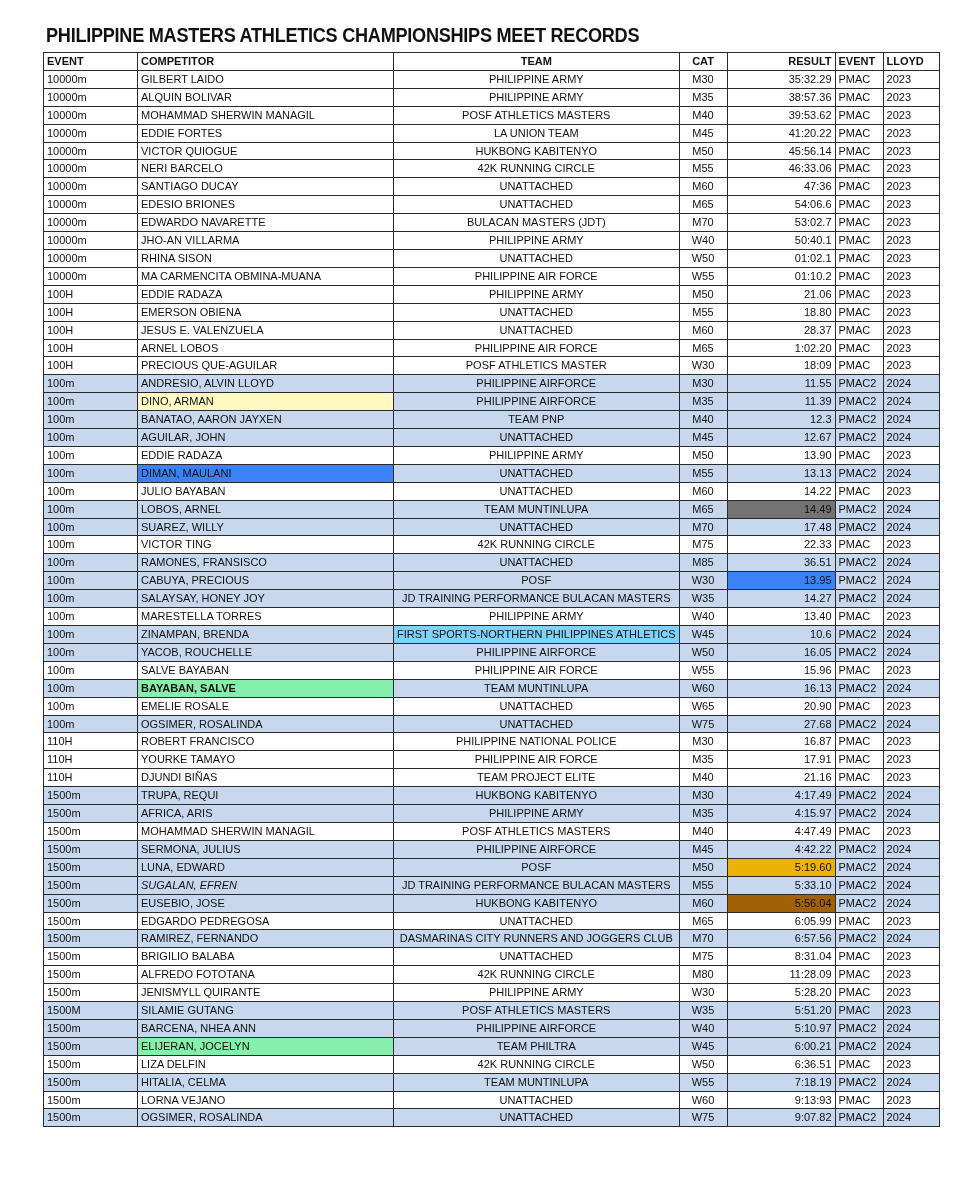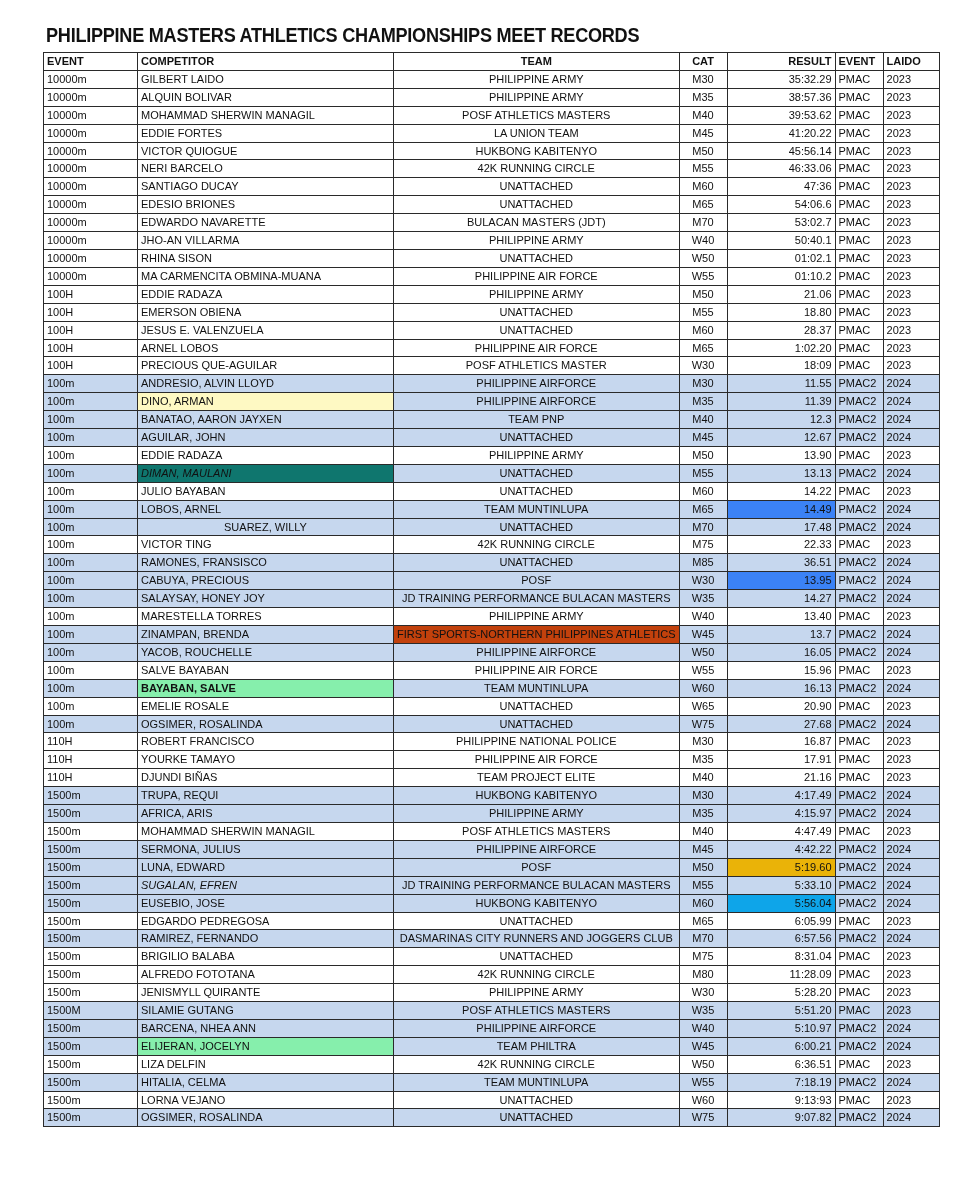--- a/index.html
+++ b/index.html
@@ -34,21 +34,21 @@
       <col class="c-year">
   </colgroup>
   <thead>
     <tr>
       <th class="left">EVENT</th>
       <th class="left">COMPETITOR</th>
       <th class="center">TEAM</th>
       <th class="center">CAT</th>
       <th class="right">RESULT</th>
       <th class="left">EVENT</th>
-      <th class="left">LAIDO</th>
+      <th class="left">LLOYD</th>
     </tr>
   </thead>
   <tbody id="rows">
       <tr>
         <td class="left">10000m</td>
         <td class="left">GILBERT  LAIDO</td>
         <td class="center">PHILIPPINE ARMY</td>
         <td class="center">M30</td>
         <td class="right">35:32.29</td>
         <td class="left">PMAC</td>
@@ -238,48 +238,48 @@
         <td class="left">100m</td>
         <td class="left">EDDIE RADAZA</td>
         <td class="center">PHILIPPINE ARMY</td>
         <td class="center">M50</td>
         <td class="right">13.90</td>
         <td class="left">PMAC</td>
         <td class="left">2023</td>
       </tr>
       <tr class="hl">
         <td class="left" style="background: rgb(198, 215, 238);">100m</td>
-        <td class="left" style="background: #0f766e; font-style: italic;">DIMAN, MAULANI</td>
+        <td class="left" style="background: #3b82f6;">DIMAN, MAULANI</td>
         <td class="center" style="background: rgb(198, 215, 238);">UNATTACHED</td>
         <td class="center" style="background: rgb(198, 215, 238);">M55</td>
         <td class="right" style="background: rgb(198, 215, 238);">13.13</td>
         <td class="left" style="background: rgb(198, 215, 238);">PMAC2</td>
         <td class="left" style="background: rgb(198, 215, 238);">2024</td>
       </tr>
       <tr>
         <td class="left">100m</td>
         <td class="left">JULIO BAYABAN</td>
         <td class="center">UNATTACHED</td>
         <td class="center">M60</td>
         <td class="right">14.22</td>
         <td class="left">PMAC</td>
         <td class="left">2023</td>
       </tr>
       <tr class="hl">
         <td class="left" style="background: rgb(198, 215, 238);">100m</td>
         <td class="left" style="background: rgb(198, 215, 238);">LOBOS, ARNEL</td>
         <td class="center" style="background: rgb(198, 215, 238);">TEAM MUNTINLUPA</td>
         <td class="center" style="background: rgb(198, 215, 238);">M65</td>
-        <td class="right" style="background: #3b82f6;">14.49</td>
-        <td class="left" style="background: rgb(198, 215, 238);">PMAC2</td>
-        <td class="left" style="background: rgb(198, 215, 238);">2024</td>
-      </tr>
-      <tr class="hl">
-        <td class="left" style="background: rgb(198, 215, 238);">100m</td>
-        <td class="left" style="background: rgb(198, 215, 238); text-align: center;">SUAREZ, WILLY</td>
+        <td class="right" style="background: #737373;">14.49</td>
+        <td class="left" style="background: rgb(198, 215, 238);">PMAC2</td>
+        <td class="left" style="background: rgb(198, 215, 238);">2024</td>
+      </tr>
+      <tr class="hl">
+        <td class="left" style="background: rgb(198, 215, 238);">100m</td>
+        <td class="left" style="background: rgb(198, 215, 238);">SUAREZ, WILLY</td>
         <td class="center" style="background: rgb(198, 215, 238);">UNATTACHED</td>
         <td class="center" style="background: rgb(198, 215, 238);">M70</td>
         <td class="right" style="background: rgb(198, 215, 238);">17.48</td>
         <td class="left" style="background: rgb(198, 215, 238);">PMAC2</td>
         <td class="left" style="background: rgb(198, 215, 238);">2024</td>
       </tr>
       <tr>
         <td class="left">100m</td>
         <td class="left">VICTOR TING</td>
         <td class="center">42K RUNNING CIRCLE</td>
@@ -320,23 +320,23 @@
         <td class="left">MARESTELLA TORRES</td>
         <td class="center">PHILIPPINE ARMY</td>
         <td class="center">W40</td>
         <td class="right">13.40</td>
         <td class="left">PMAC</td>
         <td class="left">2023</td>
       </tr>
       <tr class="hl">
         <td class="left" style="background: rgb(198, 215, 238);">100m</td>
         <td class="left" style="background: rgb(198, 215, 238);">ZINAMPAN, BRENDA</td>
-        <td class="center" style="background: #c2410c;">FIRST SPORTS-NORTHERN PHILIPPINES ATHLETICS</td>
+        <td class="center" style="background: #7dd3fc;">FIRST SPORTS-NORTHERN PHILIPPINES ATHLETICS</td>
         <td class="center" style="background: rgb(198, 215, 238);">W45</td>
-        <td class="right" style="background: rgb(198, 215, 238);">13.7</td>
+        <td class="right" style="background: rgb(198, 215, 238);">10.6</td>
         <td class="left" style="background: rgb(198, 215, 238);">PMAC2</td>
         <td class="left" style="background: rgb(198, 215, 238);">2024</td>
       </tr>
       <tr class="hl">
         <td class="left" style="background: rgb(198, 215, 238);">100m</td>
         <td class="left" style="background: rgb(198, 215, 238);">YACOB, ROUCHELLE</td>
         <td class="center" style="background: rgb(198, 215, 238);">PHILIPPINE AIRFORCE</td>
         <td class="center" style="background: rgb(198, 215, 238);">W50</td>
         <td class="right" style="background: rgb(198, 215, 238);">16.05</td>
         <td class="left" style="background: rgb(198, 215, 238);">PMAC2</td>
@@ -457,21 +457,21 @@
         <td class="center" style="background: rgb(198, 215, 238);">M55</td>
         <td class="right" style="background: rgb(198, 215, 238);">5:33.10</td>
         <td class="left" style="background: rgb(198, 215, 238);">PMAC2</td>
         <td class="left" style="background: rgb(198, 215, 238);">2024</td>
       </tr>
       <tr class="hl">
         <td class="left" style="background: rgb(198, 215, 238);">1500m</td>
         <td class="left" style="background: rgb(198, 215, 238);">EUSEBIO, JOSE</td>
         <td class="center" style="background: rgb(198, 215, 238);">HUKBONG KABITENYO</td>
         <td class="center" style="background: rgb(198, 215, 238);">M60</td>
-        <td class="right" style="background: #0ea5e9;">5:56.04</td>
+        <td class="right" style="background: #a16207;">5:56.04</td>
         <td class="left" style="background: rgb(198, 215, 238);">PMAC2</td>
         <td class="left" style="background: rgb(198, 215, 238);">2024</td>
       </tr>
       <tr>
         <td class="left">1500m</td>
         <td class="left">EDGARDO PEDREGOSA</td>
         <td class="center">UNATTACHED</td>
         <td class="center">M65</td>
         <td class="right">6:05.99</td>
         <td class="left">PMAC</td>

